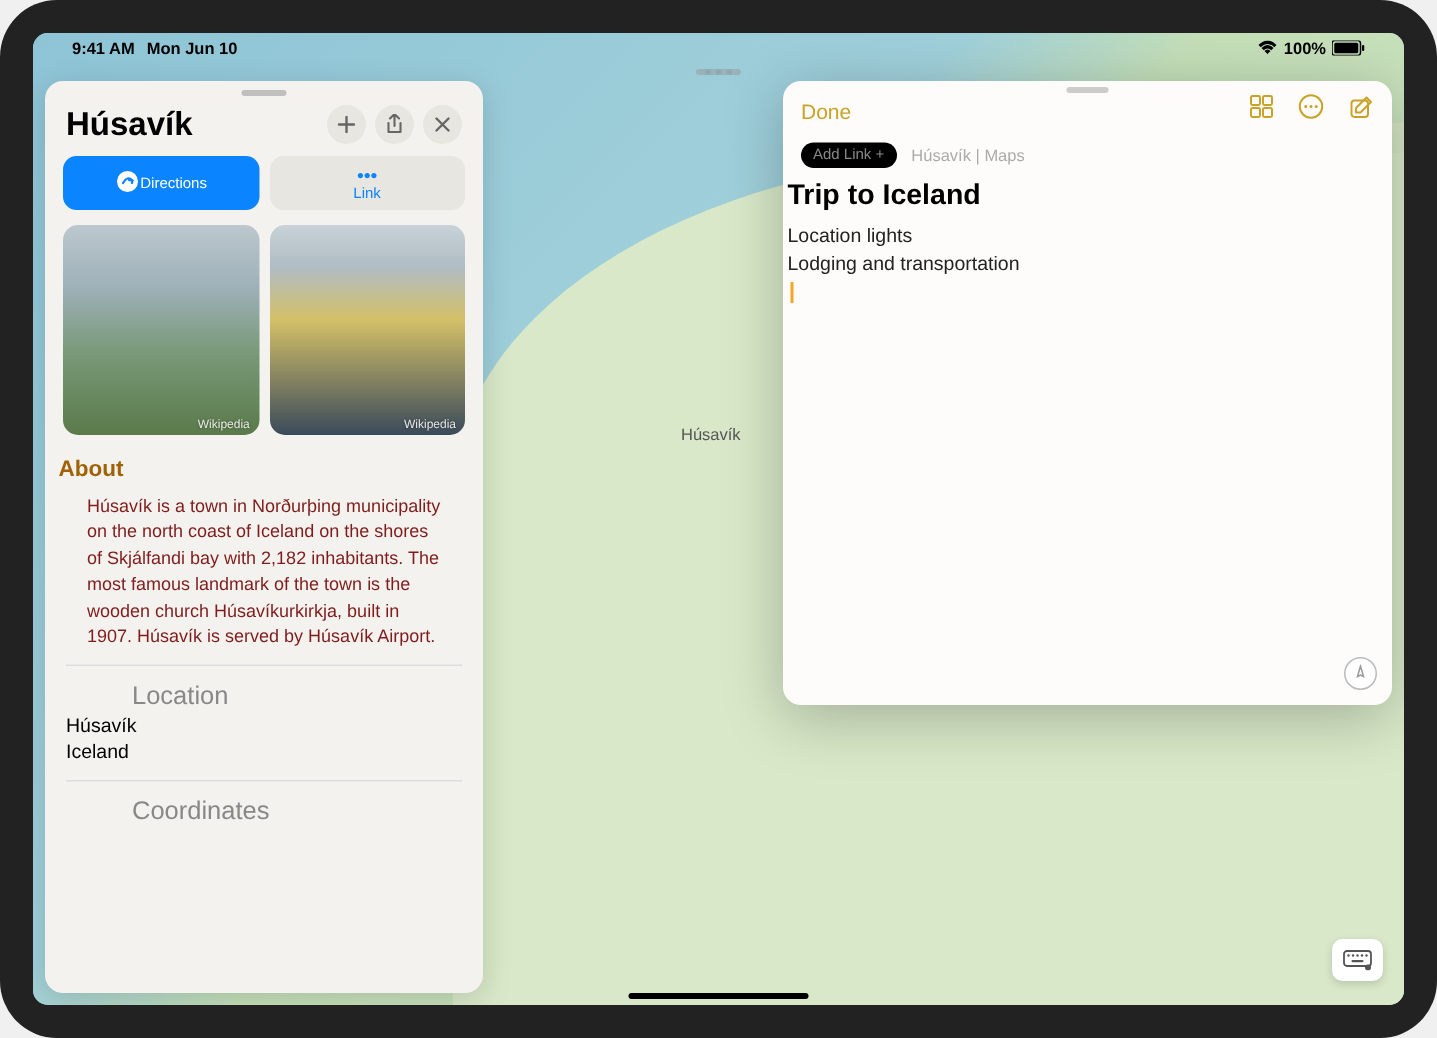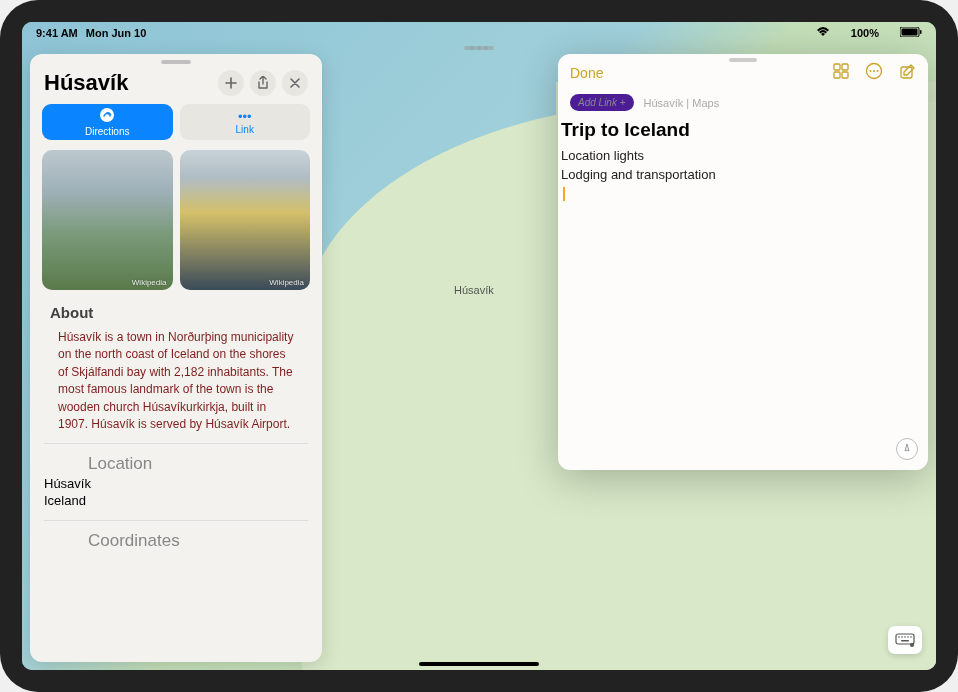--- a/index.html
+++ b/index.html
@@ -3,73 +3,73 @@
   <meta charset="utf-8">
   <style>
     * { margin: 0; padding: 0; box-sizing: border-box; font-family: -apple-system, BlinkMacSystemFont, 'Segoe UI', sans-serif; }
     body { width: 958px; height: 692px; background: #f0f0f0; position: relative; overflow: hidden; }
 
     
     .ipad-frame { width: 958px; height: 692px; background: #222; border-radius: 38px; padding: 22px; position: relative; }
     .screen { width: 100%; height: 100%; background: linear-gradient(180deg, #9ec9d8 0%, #a5d0dc 100%); border-radius: 10px; position: relative; overflow: hidden; }
 
     
-    .status-bar { position: absolute; top: 0; left: 0; right: 0; height: 22px; display: flex; justify-content: space-between; align-items: center; padding: 0 14px; font-size: 11px; font-weight: 600; color: #000; z-index: 100; }
+    .status-bar { position: absolute; top: 0; left: 0; right: 0; height: 22px; display: flex; justify-content: space-between; align-items: center; padding: 0 26px; font-size: 11px; font-weight: 600; color: #000; z-index: 100; }
     .status-left { display: flex; gap: 8px; }
-    .status-right { display: flex; gap: 21px; align-items: flex-start; font-size: 11px; }
+    .status-right { display: flex; gap: 4px; align-items: flex-start; font-size: 11px; }
 
     
     .map-bg { position: absolute; inset: 0; background: linear-gradient(135deg, #8ec4d6 0%, #a0d0da 40%, #c4dfb8 50%, #d4e6c8 100%); }
     .map-land { position: absolute; top: 80px; left: 280px; right: 0; bottom: 0; background: #d8e8c8; border-radius: 60% 0 0 0 / 40% 0 0 0; }
     .map-land2 { position: absolute; top: 60px; right: 0; width: 380px; height: 200px; background: #d4e4c4; border-radius: 0 0 0 80px; }
     .map-label { position: absolute; font-size: 11px; color: #555; font-weight: 500; }
 
     
     .top-grabber { position: absolute; top: 24px; left: 50%; transform: translateX(-50%); width: 30px; height: 4px; background: #999; border-radius: 2px; opacity: 0.5; z-index: 50; display:flex; gap:3px; justify-content:center;}
     .top-grabber span { width:4px;height:4px;background:#888;border-radius:50%;}
 
     
     .maps-panel { position: absolute; top: 32px; left: 8px; width: 292px; bottom: 8px; background: #f4f2ee; border-radius: 12px; box-shadow: 0 4px 20px rgba(0,0,0,0.15); overflow: hidden; z-index: 20; }
     .panel-grabber { width: 30px; height: 4px; background: #c0c0c0; border-radius: 2px; margin: 6px auto 4px; }
     .panel-header { display: flex; justify-content: space-between; align-items: center; padding: 2px 14px 8px; }
     .panel-title { font-size: 22px; font-weight: 700; color: #000; }
     .panel-actions { display: flex; gap: 6px; }
     .circle-btn { width: 26px; height: 26px; border-radius: 50%; background: #e8e6e1; display: flex; align-items: center; justify-content: center; color: #555; font-size: 14px; cursor: pointer; }
 
     .button-row { display: flex; gap: 7px; padding: 0 12px 10px; }
-    .dir-btn { flex: 1; height: 36px; background: #0a84ff; border-radius: 9px; display: flex; flex-direction:column; align-items: center; justify-content: center; color: #fff; font-size: 10px; font-weight: 500; cursor: pointer; gap:1px;}
+    .dir-btn { flex: 1; height: 36px; background: #0a84ff; border-radius: 9px; display: flex; align-items: center; justify-content: center; color: #fff; font-size: 10px; font-weight: 500; cursor: pointer; gap:1px;}
     .more-btn { flex: 1; height: 36px; background: #e8e6e1; border-radius: 9px; display: flex; flex-direction:column; align-items: center; justify-content: center; color: #0a84ff; font-size: 10px; font-weight: 500; cursor: pointer; gap:1px;}
     .btn-icon { font-size: 13px; line-height:1;}
 
     .photo-row { display: flex; gap: 7px; padding: 0 12px 12px; }
     .photo-card { position:relative; flex: 1; height: 140px; border-radius: 10px; overflow: hidden; }
     .photo1 { background: linear-gradient(180deg, #bcc8ce 0%, #9eb0b8 30%, #7a9a7a 60%, #5a7a4a 100%); }
     .photo2 { background: linear-gradient(180deg, #c8d2d8 0%, #b0bcc4 20%, #d4c068 45%, #3a4a5a 100%); }
     .photo-attrib { position:absolute; bottom:3px; right:6px; font-size:8px; color:#fff; opacity:0.85; text-shadow:0 0 2px rgba(0,0,0,0.5);}
 
-    .section-title { font-size: 15px; font-weight: 700; padding: 2px 20px 8px; color: #404040; }
+    .section-title { font-size: 15px; font-weight: 700; padding: 2px 9px 8px; color: #a16207; }
     .about-text { font-size: 12px; line-height: 1.45; color: #7f1d1d; padding: 0 28px 10px; }
     .more-link { font-size: 11px; color: #888; padding: 0 14px 12px; }
     .more-link a { color: #0a84ff; text-decoration:none;}
     .divider { height: 1px; background: #ddd; margin: 0 14px 10px; }
 
     .details-section { padding: 0 0 8px; }
     .detail-item { padding: 0 14px 10px;}
     .detail-label { font-size: 17px; color: #888; margin-bottom:2px;margin-left:44px;}
     .detail-value { font-size: 13px; color: #000; line-height:1.3;}
 
     
-    .notes-panel { position: absolute; top: 32px; right: 8px; width: 370px; height: 416px; background: #fdfcfa; border-radius: 12px; box-shadow: 0 8px 40px rgba(0,0,0,0.25); overflow: hidden; z-index: 30; }
+    .notes-panel { position: absolute; top: 32px; right: 8px; width: 406px; height: 416px; background: #fdfcfa; border-radius: 12px; box-shadow: 0 8px 40px rgba(0,0,0,0.25); overflow: hidden; z-index: 30; }
     .notes-header { display: flex; justify-content: space-between; align-items: center; padding: 8px 12px 6px; position:relative;}
     .notes-grabber { position:absolute; top:4px; left:50%; transform:translateX(-50%); width:28px; height:4px; background:#ccc; border-radius:2px;}
     .done-btn { font-size: 14px; color: #c9a227; font-weight:400; cursor: pointer; }
     .notes-toolbar-right { display: flex; gap: 16px; align-items: center; color: #c9a227; }
     .nt-icon { cursor:pointer; font-size:16px;}
     .notes-linkbar { display:flex; align-items:center; gap:10px; padding: 4px 12px 8px; font-size:11px;}
-    .add-link-chip { background:#4c1d95; color:#888; padding:3px 8px; border-radius:10px; font-size:10px; cursor:pointer;font-style:italic;}
+    .add-link-chip { background:#000000; color:#888; padding:3px 8px; border-radius:10px; font-size:10px; cursor:pointer;}
     .link-crumb { color:#aaa; font-size:11px;}
     .note-body { padding: 0 3px; }
     .note-title { font-size: 19px; font-weight: 700; color: #000; margin-bottom: 6px; }
     .note-line { font-size: 13px; color: #222; line-height: 1.45; }
     .cursor { display:inline-block; width:2px; height:14px; background:#f5a623; vertical-align:middle; margin-left:2px;}
 
     
     .home-indicator { position:absolute; bottom:4px; left:50%; transform:translateX(-50%); width:120px; height:4px; background:#000; border-radius:3px; z-index:60;}
     .keyboard-fab { position:absolute; bottom:16px; right:14px; width:34px; height:28px; background:#fff; border-radius:7px; box-shadow:0 2px 6px rgba(0,0,0,0.15); display:flex;align-items:center;justify-content:center; z-index:25; color:#555; font-size:14px;}
 

